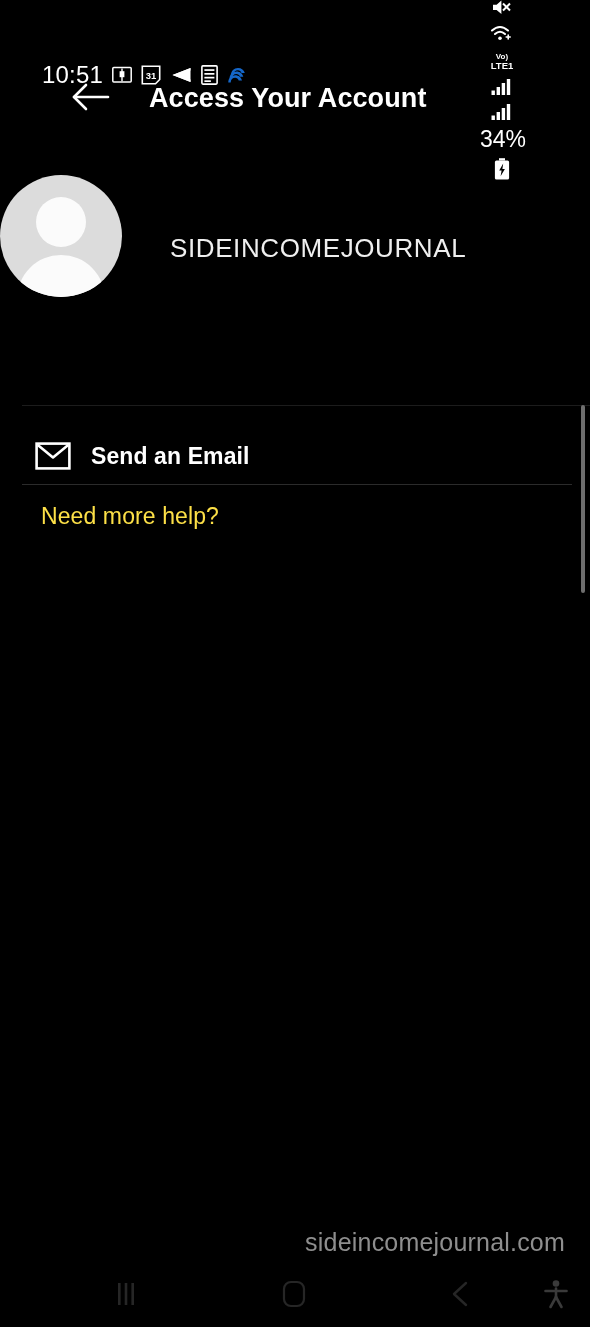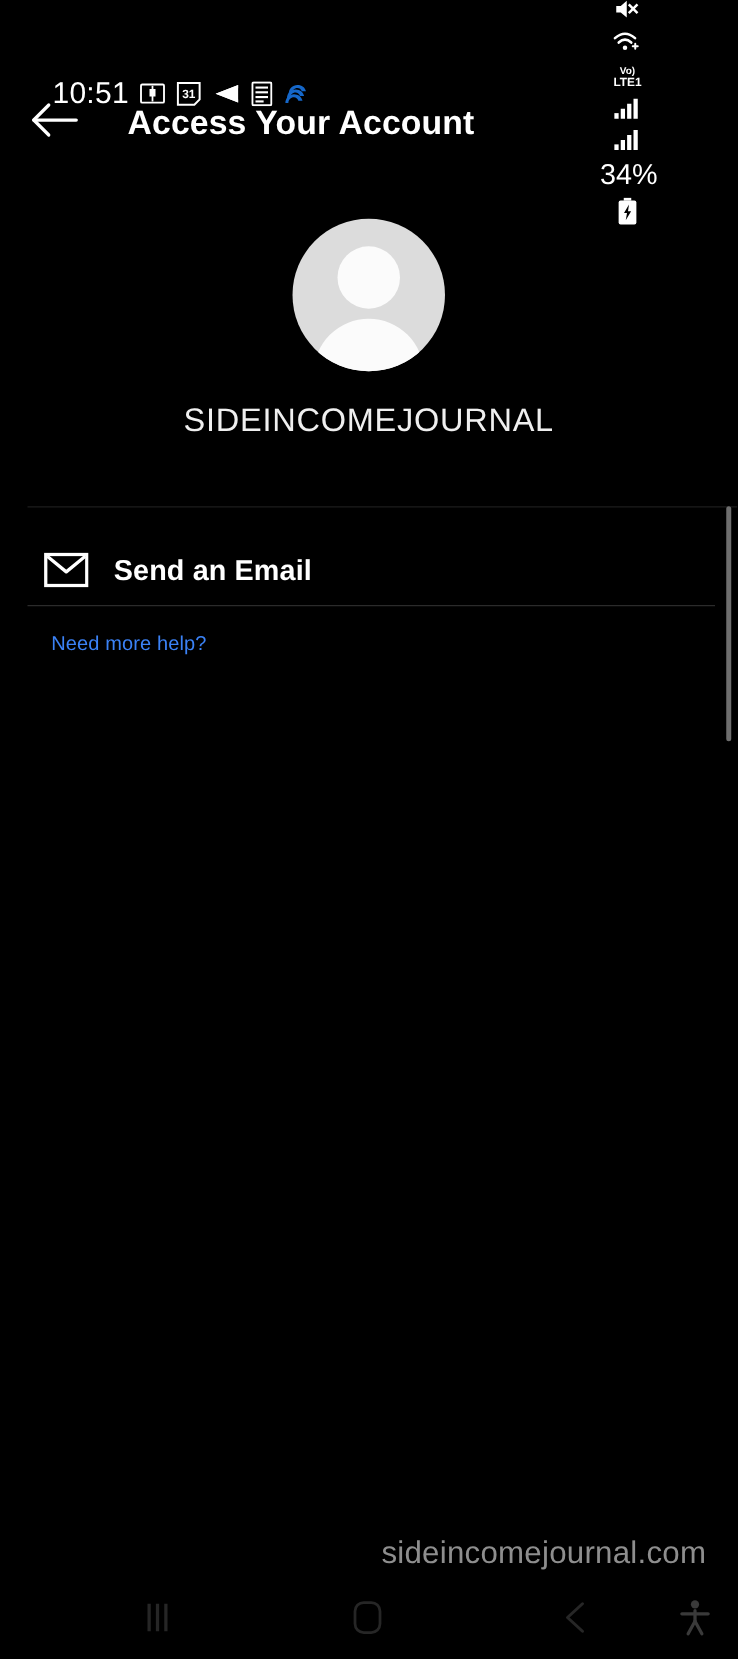--- a/index.html
+++ b/index.html
@@ -63,20 +63,21 @@
   }
 
   
   .app-header {
     position: absolute;
     top: 56px; left: 0;
     width: 468px;
     height: 85px;
     display: flex;
     align-items: center;
+    padding-left: 47px;
   }
   .back-btn {
     width: 72px;
     height: 72px;
     margin-left: 8px;
     display: flex;
     align-items: center;
     justify-content: center;
     cursor: pointer;
     background: transparent;
@@ -89,22 +90,23 @@
     letter-spacing: 0.1px;
     margin-left: 22px;
   }
 
   
   .profile {
     position: absolute;
     top: 175px; left: 0;
     width: 590px;
     display: flex;
-    flex-direction: column;
-    align-items: center;
+    flex-direction: row;
+    align-items: center;
+    gap: 48px;
   }
   .avatar {
     width: 122px;
     height: 122px;
     border-radius: 50%;
     background: #dcdcdc;
     position: relative;
     overflow: hidden;
     flex: none;
   }
@@ -182,23 +184,23 @@
     top: 485px;
     left: 0;
     width: 590px;
     height: 62px;
     display: flex;
     align-items: center;
     padding-left: 41px;
     cursor: pointer;
   }
   .help-label {
-    font-size: 16px;
+    font-size: 23px;
     font-weight: 400;
-    color: #3b82f6;
+    color: #fde047;
     letter-spacing: 0.1px;
   }
 
   
   .scrollbar-track {
     position: absolute;
     right: 2px;
     top: 150px;
     width: 5px;
     height: 1090px;

